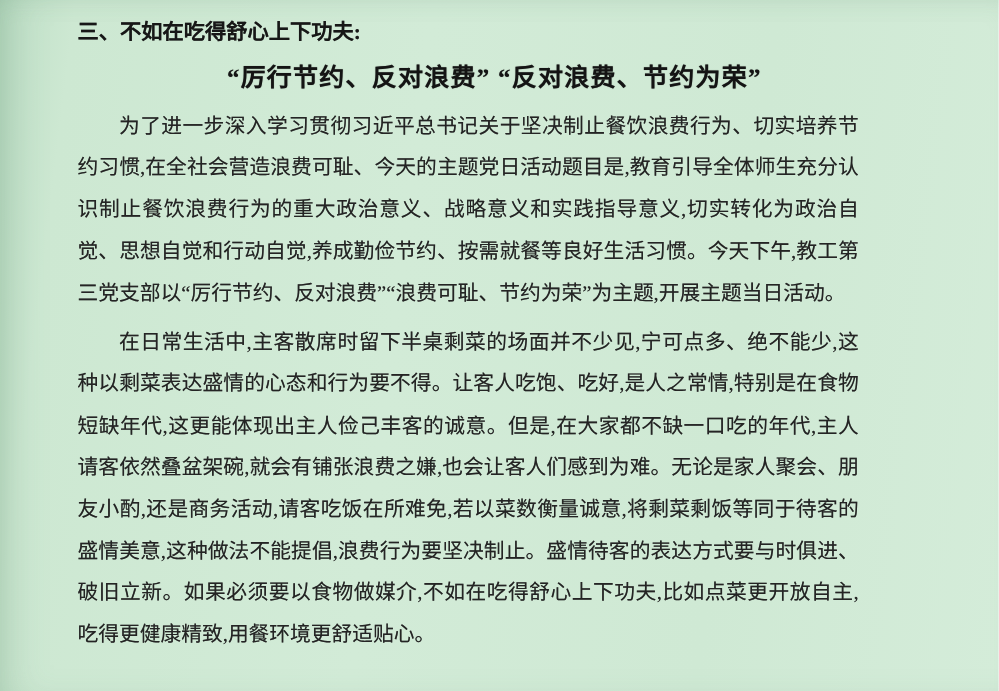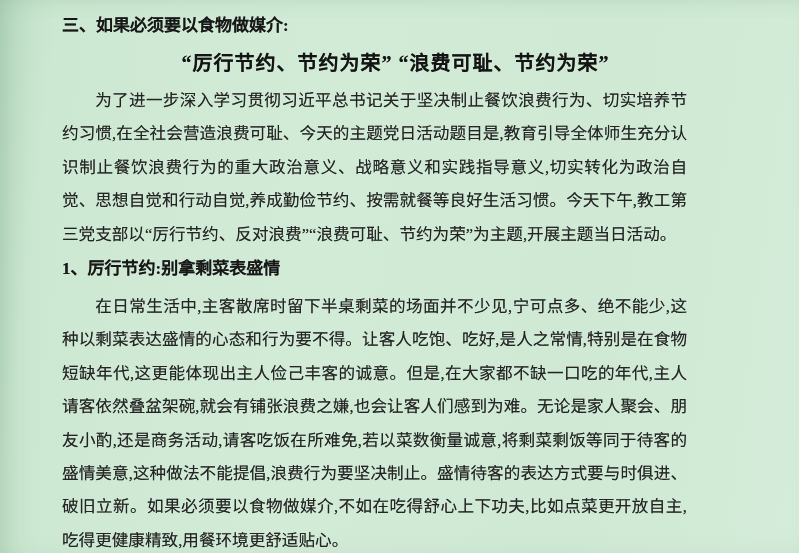--- a/index.html
+++ b/index.html
@@ -64,24 +64,23 @@
     color: #171717;
     text-shadow: 0 0 0.5px rgba(20, 20, 20, 0.55);
   }
 </style>
 </head>
 <body>
 
 <div class="page">
   <div class="content">
 
-    <h3 class="section-heading">三、如果必须要以食物做媒介:</h3>
+    <h3 class="section-heading">三、不如在吃得舒心上下功夫:</h3>
 
-    <h2 class="doc-title">“厉行节约、节约为荣” “浪费可耻、节约为荣”</h2>
+    <h2 class="doc-title">“厉行节约、反对浪费” “反对浪费、节约为荣”</h2>
 
     <p class="body-para">为了进一步深入学习贯彻习近平总书记关于坚决制止餐饮浪费行为、切实培养节约习惯,在全社会营造浪费可耻、今天的主题党日活动题目是,教育引导全体师生充分认识制止餐饮浪费行为的重大政治意义、战略意义和实践指导意义,切实转化为政治自觉、思想自觉和行动自觉,养成勤俭节约、按需就餐等良好生活习惯。今天下午,教工第三党支部以“厉行节约、反对浪费”“浪费可耻、节约为荣”为主题,开展主题当日活动。</p>
 
-    <h3 class="subsection-heading">1、厉行节约:别拿剩菜表盛情</h3>
 
     <p class="body-para">在日常生活中,主客散席时留下半桌剩菜的场面并不少见,宁可点多、绝不能少,这种以剩菜表达盛情的心态和行为要不得。让客人吃饱、吃好,是人之常情,特别是在食物短缺年代,这更能体现出主人俭己丰客的诚意。但是,在大家都不缺一口吃的年代,主人请客依然叠盆架碗,就会有铺张浪费之嫌,也会让客人们感到为难。无论是家人聚会、朋友小酌,还是商务活动,请客吃饭在所难免,若以菜数衡量诚意,将剩菜剩饭等同于待客的盛情美意,这种做法不能提倡,浪费行为要坚决制止。盛情待客的表达方式要与时俱进、破旧立新。如果必须要以食物做媒介,不如在吃得舒心上下功夫,比如点菜更开放自主,吃得更健康精致,用餐环境更舒适贴心。</p>
 
   </div>
 </div>
 
 </body></html>

